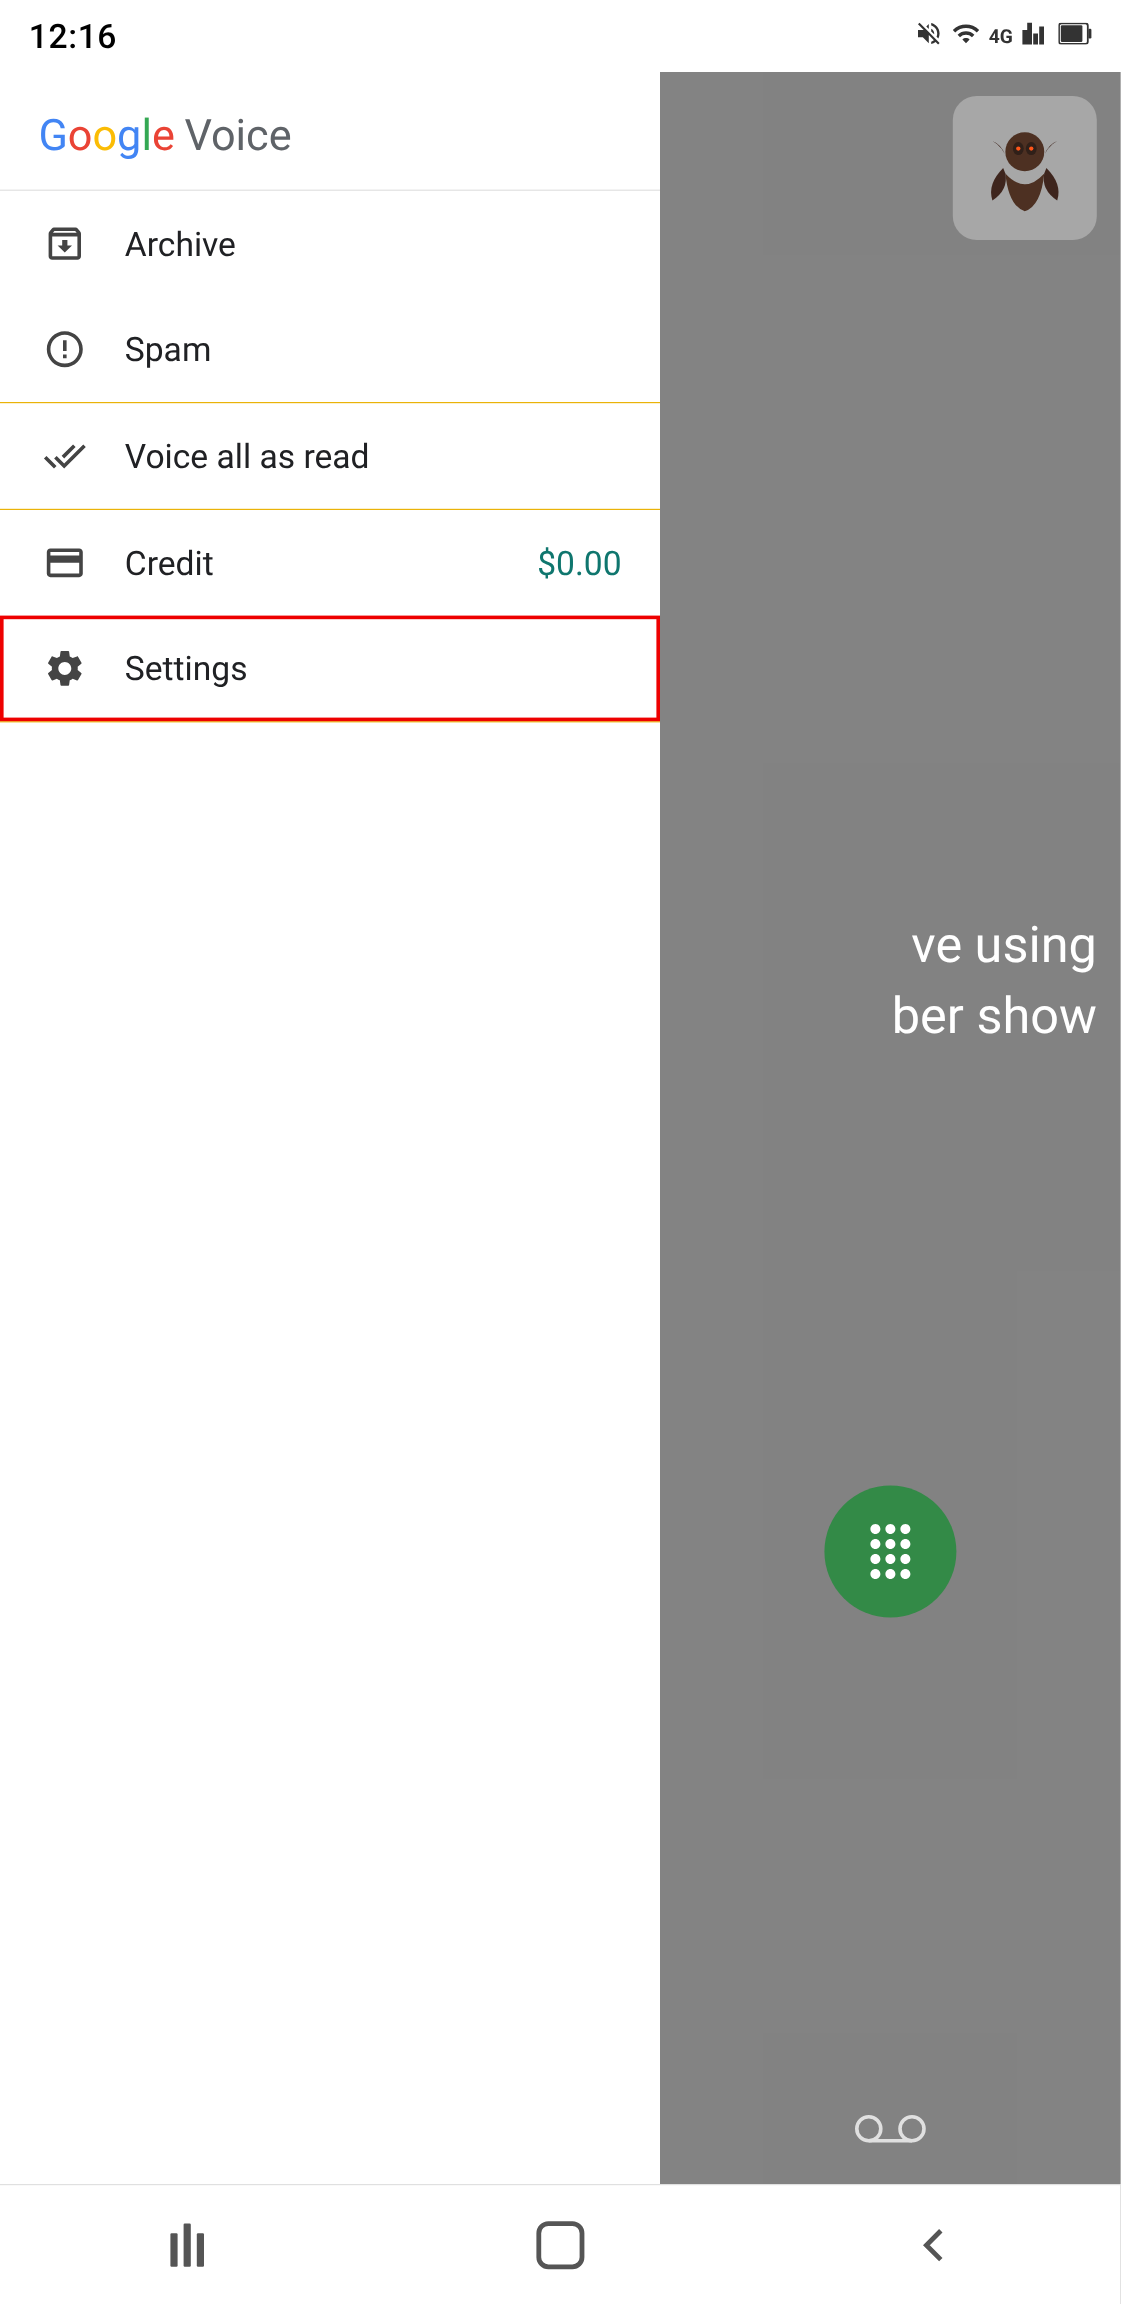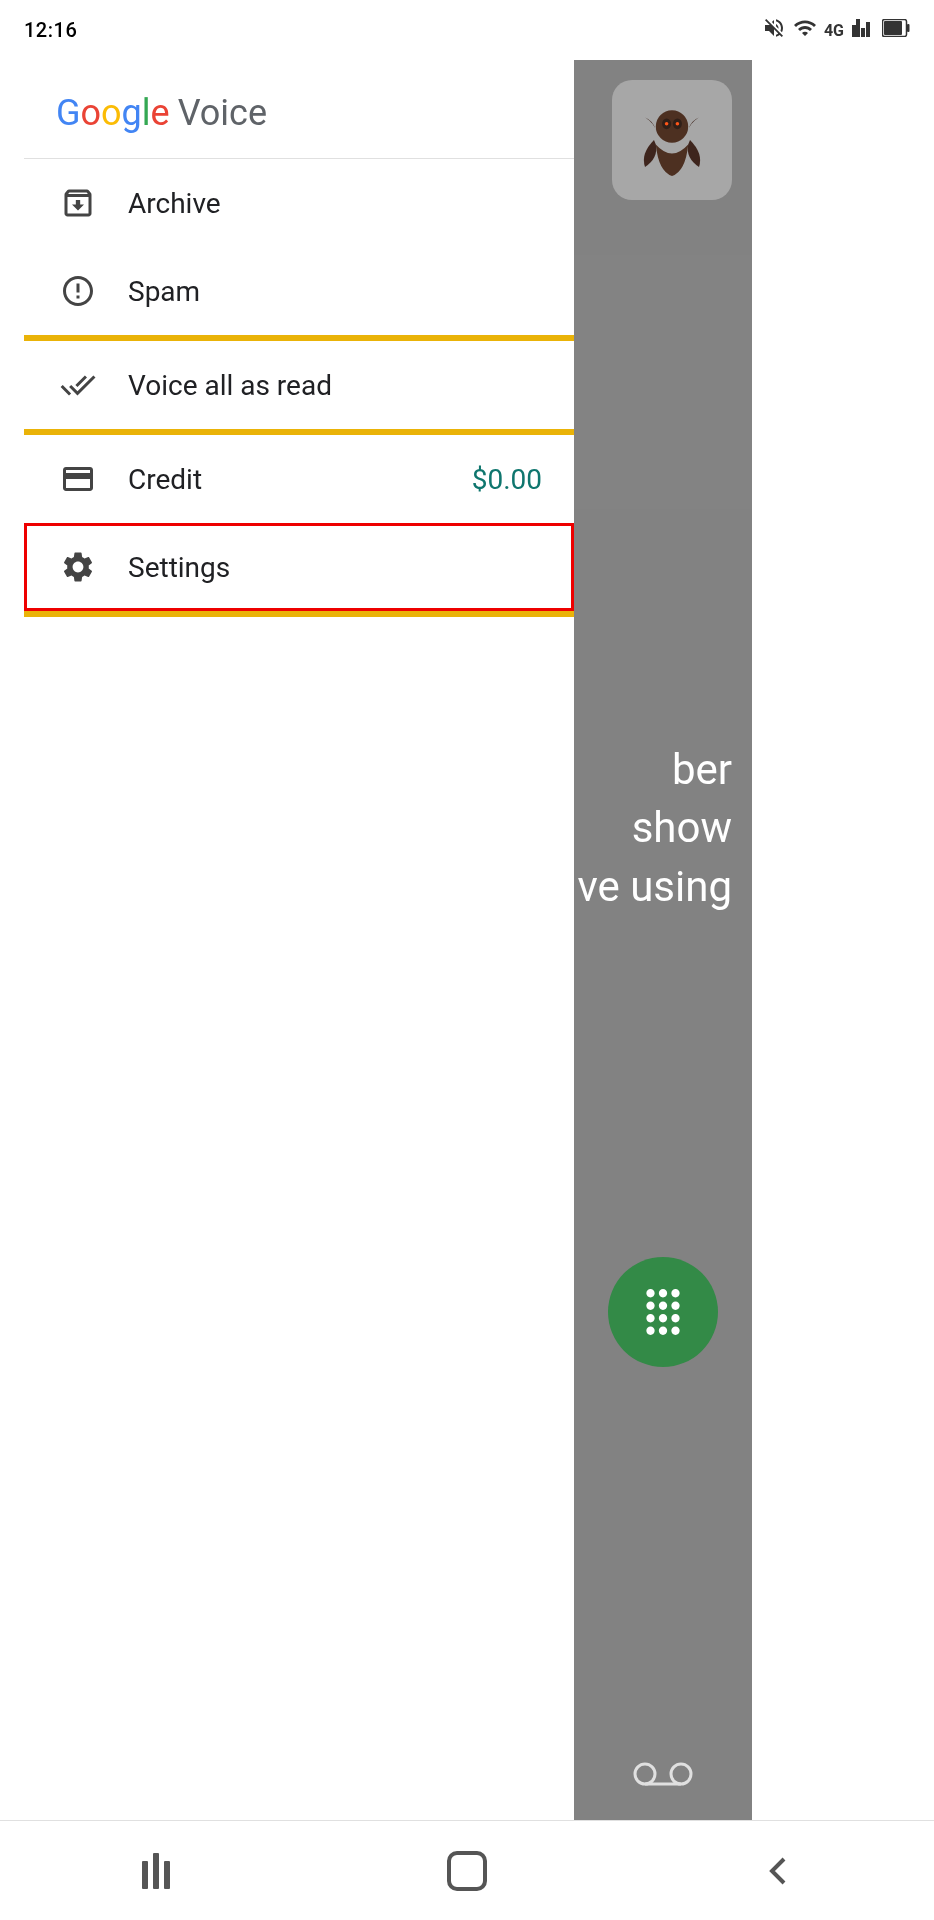--- a/index.html
+++ b/index.html
@@ -22,21 +22,21 @@
       height: 60px;
       display: flex;
       align-items: center;
       justify-content: space-between;
       padding: 0 24px;
       z-index: 100;
       background: #fff;
     }
 
     .status-time {
-      font-size: 20px;
+      font-size: 28px;
       font-weight: 500;
       color: #000;
       letter-spacing: 0.5px;
     }
 
     .status-icons {
       display: flex;
       align-items: center;
       gap: 7px;
     }
@@ -44,24 +44,23 @@
     .status-icon {
       color: #333;
       font-size: 20px;
     }
 
     
     .app-container {
       position: absolute;
       top: 60px;
       left: 0;
-      width: 752px;
+      width: 934px;
       height: 1860px;
       display: flex;
-      padding-left: 24px;
     }
 
     
     .drawer {
       width: 550px;
       height: 100%;
       background: #fff;
       display: flex;
       flex-direction: column;
       z-index: 10;
@@ -90,21 +89,21 @@
     .g-green { color: #34A853; }
 
     .app-name {
       font-size: 36px;
       color: #5f6368;
       font-weight: 400;
     }
 
     
     .drawer-section {
-      border-bottom: 6px solid #eab308;
+      border-bottom: 1px solid #eab308;
     }
 
     .drawer-item {
       display: flex;
       align-items: center;
       padding: 0 32px;
       height: 88px;
       cursor: pointer;
       position: relative;
     }
@@ -395,22 +394,22 @@
           <ellipse cx="56" cy="32" rx="5" ry="6" fill="#1a0800"></ellipse>
           <circle cx="44" cy="32" r="2" fill="#ff4400"></circle>
           <circle cx="56" cy="32" r="2" fill="#ff4400"></circle>
           <path d="M32 55 Q50 75 68 55 Q65 85 50 90 Q35 85 32 55z" fill="#3a1a0a"></path>
           <path d="M30 50 Q15 65 20 80 Q35 70 32 55z" fill="#2a0e05"></path>
           <path d="M70 50 Q85 65 80 80 Q65 70 68 55z" fill="#2a0e05"></path>
         </svg>
       </div>
 
       <div class="overlay-text-area">
+        <div class="overlay-text">ve using</div>
         <div class="overlay-text">ber show</div>
-        <div class="overlay-text">ve using</div>
       </div>
 
       <div class="dial-fab">
         <svg viewBox="0 0 24 24" xmlns="http://www.w3.org/2000/svg">
           <path d="M12 19c-1.1 0-2 .9-2 2s.9 2 2 2 2-.9 2-2-.9-2-2-2zm-6 0c-1.1 0-2 .9-2 2s.9 2 2 2 2-.9 2-2-.9-2-2-2zm12 0c-1.1 0-2 .9-2 2s.9 2 2 2 2-.9 2-2-.9-2-2-2zM6 13c-1.1 0-2 .9-2 2s.9 2 2 2 2-.9 2-2-.9-2-2-2zm6 0c-1.1 0-2 .9-2 2s.9 2 2 2 2-.9 2-2-.9-2-2-2zm6 0c-1.1 0-2 .9-2 2s.9 2 2 2 2-.9 2-2-.9-2-2-2zM6 7c-1.1 0-2 .9-2 2s.9 2 2 2 2-.9 2-2-.9-2-2-2zm6 0c-1.1 0-2 .9-2 2s.9 2 2 2 2-.9 2-2-.9-2-2-2zm6 0c-1.1 0-2 .9-2 2s.9 2 2 2 2-.9 2-2-.9-2-2-2zM6 1c-1.1 0-2 .9-2 2s.9 2 2 2 2-.9 2-2-.9-2-2-2zm6 0c-1.1 0-2 .9-2 2s.9 2 2 2 2-.9 2-2-.9-2-2-2zm6 0c-1.1 0-2 .9-2 2s.9 2 2 2 2-.9 2-2-.9-2-2-2z"></path>
         </svg>
       </div>
 
       <div class="voicemail-icon">
         <svg width="60" height="30" viewBox="0 0 60 30" fill="none" xmlns="http://www.w3.org/2000/svg">

